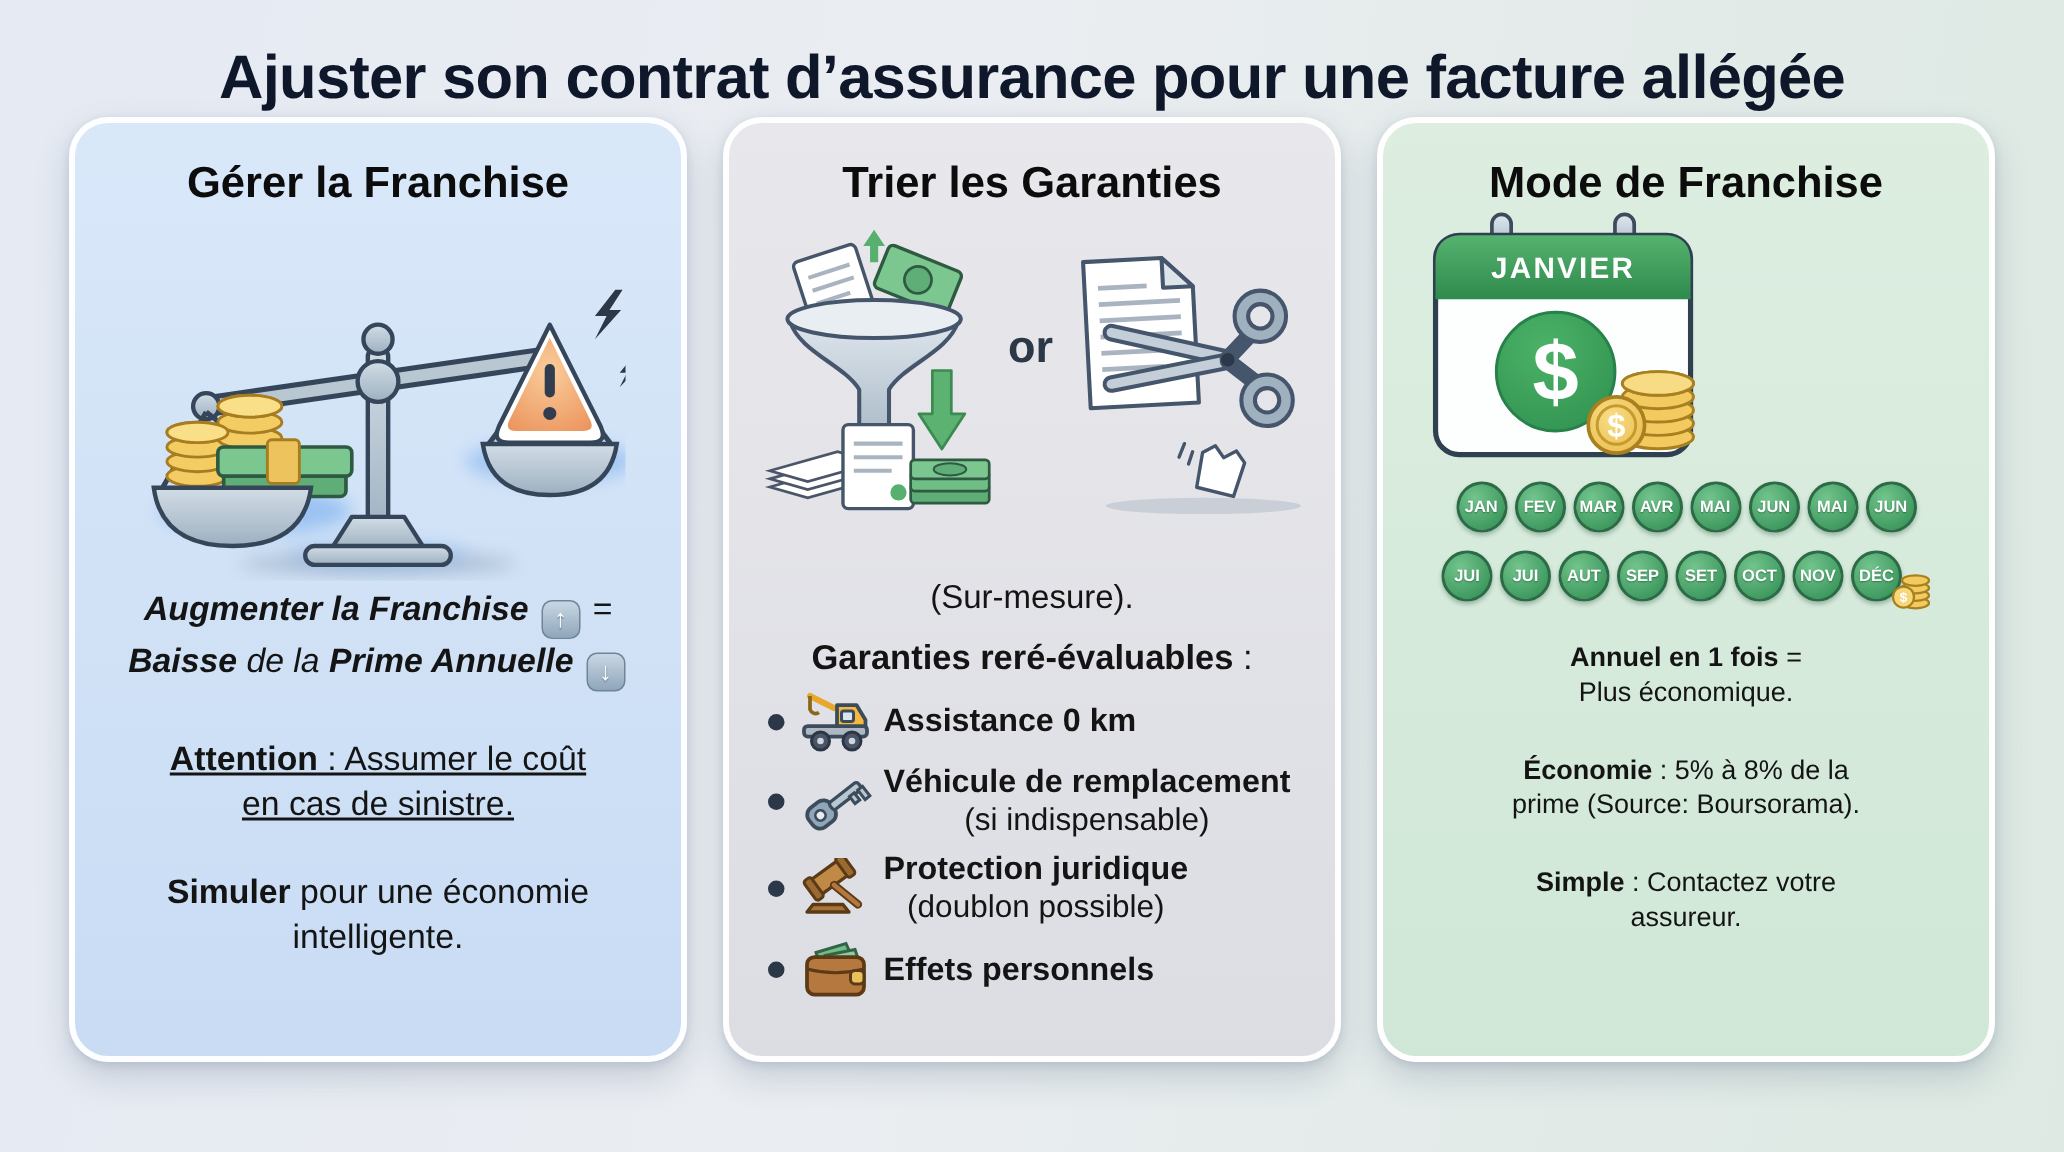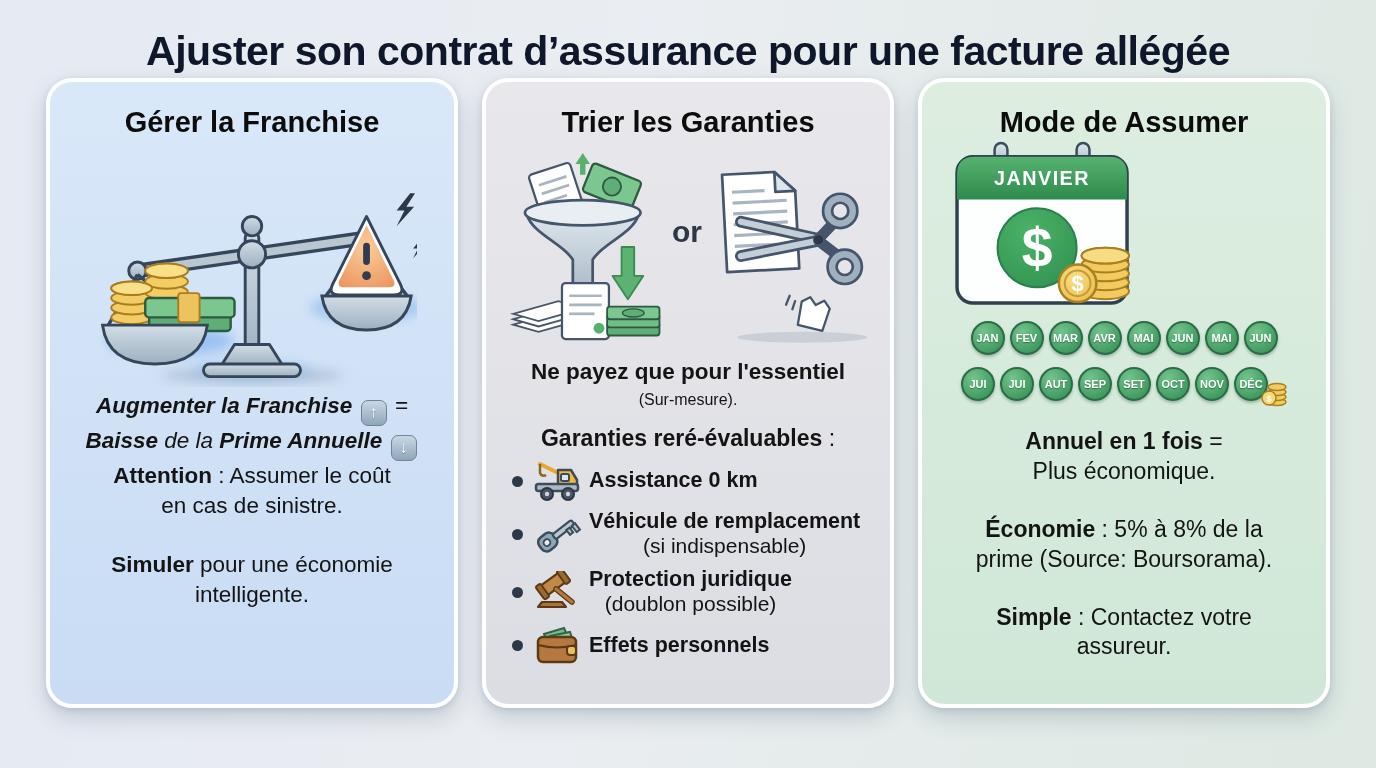--- a/index.html
+++ b/index.html
@@ -21,34 +21,34 @@
   }
   .card-blue  { background:linear-gradient(180deg,#dcе9f9 0%,#d8e7f8 0%,#cbdef5 100%); background:linear-gradient(180deg,#d9e8f9,#c9dcf4); }
   .card-gray  { background:linear-gradient(180deg,#e8e8ec,#dcdde3); }
   .card-green { background:linear-gradient(180deg,#ddeee1,#d0e7d7); }
   .card-title { font-size:29px; font-weight:800; color:#0c0c0c; margin:10px 0 2px; }
 
   
   .illu-scale { height:250px; display:flex; align-items:flex-start; justify-content:center; margin-top:2px; }
   .c1-block { font-size:22.5px; line-height:1.32; white-space:nowrap; }
   .c1-eq { margin-top:0;font-style:italic; }
-  .c1-att { white-space:normal; }
+  .c1-att { margin-top:30px; white-space:normal;text-decoration:underline; }
   .c1-sim { margin-top:30px; white-space:normal; }
   .kbd-arrow {
     display:inline-block; width:26px; height:26px; border-radius:7px; vertical-align:-5px;
     background:linear-gradient(180deg,#c9d7e4,#8fa6ba); border:1px solid #6e8497;
     color:#fff; font-weight:800; font-size:17px; line-height:24px; text-align:center;
     text-shadow:0 1px 1px rgba(40,60,80,.5); margin:0 2px;
   }
 
   
   .illu-row { display:flex; align-items:center; justify-content:space-between; gap:8px; height:208px; margin-top:4px; }
   .or-label { font-size:30px; font-weight:800; color:#2c3848; padding:0 2px 30px 0; }
   .c2-lead { font-size:22.5px; font-weight:800; margin-top:8px; white-space:nowrap; }
-  .c2-paren { font-size:16px; font-weight:400; }
+  .c2-paren { font-size:22px; font-weight:400; }
   .c2-list-title { font-size:23px; font-weight:800; margin-top:14px; }
   .c2-list-title .colon { font-weight:400; }
   .c2-list { margin-top:8px; text-align:center; padding-left:6px; }
   .c2-item { display:flex; align-items:center; margin-bottom:7px; }
   .dot { width:11px; height:11px; border-radius:50%; background:#2c3848; flex:0 0 11px; margin-right:10px; }
   .c2-ico { flex:0 0 50px; display:flex; justify-content:center; }
   .c2-txt { font-size:21.5px; line-height:1.18; padding-left:6px; }
   .c2-txt b { font-weight:800; }
   .c2-note { font-weight:400; font-size:21px; }
 
@@ -57,21 +57,21 @@
   .months { display:flex; justify-content:center; gap:5px; margin-top:8px; align-items:center; }
   .months + .months { margin-top:6px; }
   .m-badge {
     width:34px; height:34px; border-radius:50%; flex:0 0 34px;
     background:radial-gradient(circle at 35% 30%,#72c48c,#3f9a60 75%);
     border:2px solid #2c6b45; color:#fff; font-size:11px; font-weight:800;
     line-height:30px; text-align:center; text-shadow:0 1px 1px rgba(20,60,35,.5);
     box-shadow:0 2px 3px rgba(40,90,60,.35);
   }
   .dec-coins { margin-left:-12px; margin-top:16px; }
-  .c3-block { font-size:23px; line-height:1.3; }
+  .c3-block { font-size:18px; line-height:1.3; }
   .c3-annual { margin-top:20px; }
   .c3-eco { margin-top:28px; }
   .c3-simple { margin-top:28px; }
   b { font-weight:800; }
 </style>
 </head>
 <body>
 
 <div>
   <h1 class="page-title">Ajuster son contrat d’assurance pour une facture allégée</h1>
@@ -259,21 +259,21 @@
           </g>
           <g stroke="#45556b" stroke-width="2.5" stroke-linecap="round">
             <line x1="86" y1="160" x2="82" y2="170"></line>
               <line x1="92" y1="166" x2="89" y2="175"></line>
           </g>
           <ellipse cx="100" cy="206" rx="72" ry="6" fill="#b4bec9" opacity=".55"></ellipse>
         </svg>
       </div>
 
       <p class="c2-lead">
-        <span>Ne payez que pour l'essentiel</span><br>
+        <br>
         <span class="c2-paren">(Sur-mesure).</span>
       </p>
 
       <p class="c2-list-title">
         <span>Garanties reré-évaluables</span><span class="colon"> :</span>
       </p>
 
       <div class="c2-list">
         <div class="c2-item">
           <span class="dot"></span>
@@ -346,21 +346,21 @@
             </svg>
           </span>
           <span class="c2-txt">
             <b>Effets personnels</b>
           </span>
         </div>
       </div>
     </section>
 
     <section class="card card-green">
-      <h2 class="card-title">Mode de Assumer</h2>
+      <h2 class="card-title">Mode de Franchise</h2>
 
       <div class="illu-cal">
         <svg width="206" height="170" viewBox="0 0 206 172">
           <defs>
             <linearGradient id="cgGreen" x1="0" y1="0" x2="0" y2="1">
               <stop offset="0" stop-color="#55b26e"></stop>
                 <stop offset="1" stop-color="#2f8c4e"></stop>
             </linearGradient>
             <radialGradient id="cgCircle" cx=".4" cy=".3" r=".85">
               <stop offset="0" stop-color="#4cb267"></stop>

